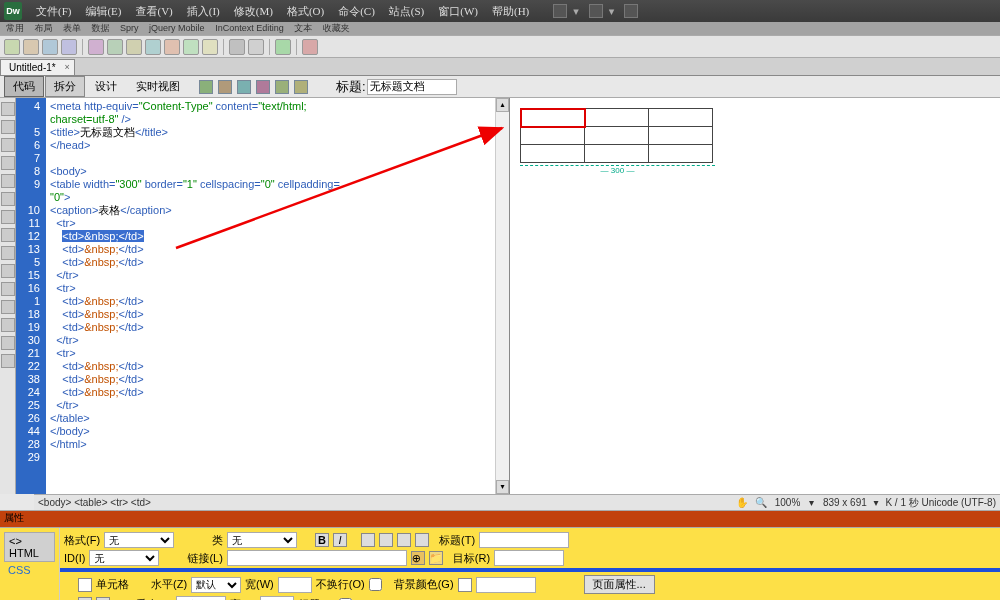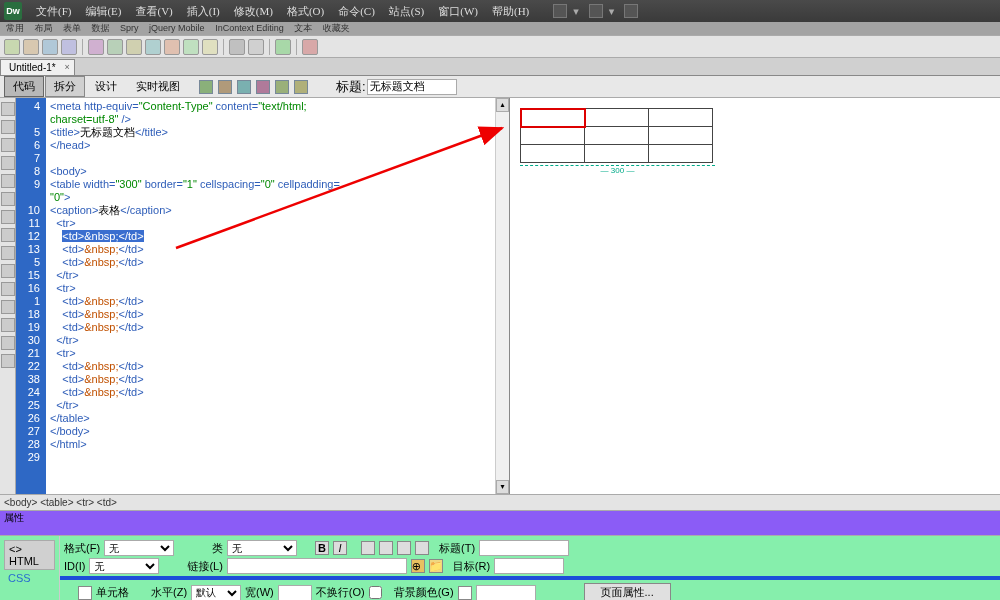--- a/index.html
+++ b/index.html
@@ -39,34 +39,34 @@
 .sel .tag, .sel .ent { color: #fff; }
 .scrollbar-v { width: 14px; background: #f0f0f0; border-left: 1px solid #ccc; position: relative; }
 .scroll-up, .scroll-down { height: 14px; background: #ddd; border: 1px solid #aaa; text-align: center; font-size: 8px; line-height: 12px; }
 .scroll-down { position: absolute; bottom: 0; width: 100%; }
 .preview { width: 490px; background: #fff; position: relative; }
 .ptable { margin: 10px 0 0 10px; }
 .ptable table { border-collapse: collapse; }
 .ptable td { border: 1px solid #444; width: 64px; height: 18px; }
 .ptable td.hcell { outline: 2px solid #d00; outline-offset: -1px; }
 .ptable .ruler { border-top: 1px dashed #0a8; font-size: 8px; color: #0a8; text-align: center; margin-top: 2px; width: 195px; }
-.statusbar { height: 16px; background: #e4e4e4; border-top: 1px solid #aaa; display: flex; align-items: center; font-size: 10px; padding: 0 4px; }
+.statusbar { height: 16px; background: #e4e4e4; border-top: 1px solid #aaa; display: flex; align-items: center; font-size: 10px; padding: 0 4px; margin-left: 34px; }
 .statusbar .path { flex: 1; color: #333; }
 .statusbar .right { color: #333; }
-.proptitle { height: 26px; background: #8b5cf6; border-top: 1px solid #aaa; border-bottom: 1px solid #aaa; font-size: 10px; padding-left: 4px; }
-.props { background: #86efac; height: 72px; display: flex; font-size: 11px; }
+.proptitle { height: 18px; background: #c2410c; border-top: 1px solid #aaa; border-bottom: 1px solid #aaa; font-size: 10px; padding-left: 4px; }
+.props { background: #fde047; height: 72px; display: flex; font-size: 11px; }
 .pleft { width: 60px; border-right: 1px solid #ccc; padding: 4px; }
 .pleft div { padding: 2px 4px; }
 .pmid { flex: 1; display: flex; flex-direction: column; padding: 4px 0; gap: 2px; }
 .prow { display: flex; align-items: center; gap: 4px; padding: 0 4px; }
 .plbl { font-size: 11px; }
 .psel { width: 70px; height: 16px; border: 1px solid #aaa; background: #fff; font-size: 10px; }
 .ptxt { width: 40px; height: 16px; border: 1px solid #aaa; background: #fff; font-size: 10px; }
 .pic { width: 14px; height: 14px; border: 1px solid #888; background: #ddd; }
-.pbtn { padding: 1px 16px; font-size: 11px; border: 1px solid #888; background: #e0e0e0; }
+.pbtn { padding: 1px 8px; font-size: 11px; border: 1px solid #888; background: #e0e0e0; }
 svg.arrow { position: absolute; top: 0; left: 0; pointer-events: none; }
 </style>
 </head>
 <body>
 
 <div class="menubar">
   <div class="logo">Dw</div>
   <span class="menu">文件(F)</span>
   <span class="menu">编辑(E)</span>
   <span class="menu">查看(V)</span>
@@ -181,21 +181,21 @@
         <div>1</div>
         <div>18</div>
         <div>19</div>
         <div>30</div>
         <div>21</div>
         <div>22</div>
         <div>38</div>
         <div>24</div>
         <div>25</div>
         <div>26</div>
-        <div>27</div>
+        <div>44</div>
         <div>28</div>
         <div>29</div>
       </div>
     <div class="code" id="code"><div><span class="tag">&lt;meta</span> <span class="attr">http-equiv=</span><span class="str">"Content-Type"</span> <span class="attr">content=</span><span class="str">"text/html;</span></div><div><span class="str">charset=utf-8"</span> <span class="tag">/&gt;</span></div><div><span class="tag">&lt;title&gt;</span>无标题文档<span class="tag">&lt;/title&gt;</span></div><div><span class="tag">&lt;/head&gt;</span></div><div></div><div><span class="tag">&lt;body&gt;</span></div><div><span class="tag">&lt;table</span> <span class="attr">width=</span><span class="str">"300"</span> <span class="attr">border=</span><span class="str">"1"</span> <span class="attr">cellspacing=</span><span class="str">"0"</span> <span class="attr">cellpadding=</span></div><div><span class="str">"0"</span><span class="tag">&gt;</span></div><div><span class="tag">&lt;caption&gt;</span>表格<span class="tag">&lt;/caption&gt;</span></div><div>  <span class="tag">&lt;tr&gt;</span></div><div>    <span class="sel"><span class="tag">&lt;td&gt;</span><span class="ent">&amp;nbsp;</span><span class="tag">&lt;/td&gt;</span></span></div><div>    <span class="tag">&lt;td&gt;</span><span class="ent">&amp;nbsp;</span><span class="tag">&lt;/td&gt;</span></div><div>    <span class="tag">&lt;td&gt;</span><span class="ent">&amp;nbsp;</span><span class="tag">&lt;/td&gt;</span></div><div>  <span class="tag">&lt;/tr&gt;</span></div><div>  <span class="tag">&lt;tr&gt;</span></div><div>    <span class="tag">&lt;td&gt;</span><span class="ent">&amp;nbsp;</span><span class="tag">&lt;/td&gt;</span></div><div>    <span class="tag">&lt;td&gt;</span><span class="ent">&amp;nbsp;</span><span class="tag">&lt;/td&gt;</span></div><div>    <span class="tag">&lt;td&gt;</span><span class="ent">&amp;nbsp;</span><span class="tag">&lt;/td&gt;</span></div><div>  <span class="tag">&lt;/tr&gt;</span></div><div>  <span class="tag">&lt;tr&gt;</span></div><div>    <span class="tag">&lt;td&gt;</span><span class="ent">&amp;nbsp;</span><span class="tag">&lt;/td&gt;</span></div><div>    <span class="tag">&lt;td&gt;</span><span class="ent">&amp;nbsp;</span><span class="tag">&lt;/td&gt;</span></div><div>    <span class="tag">&lt;td&gt;</span><span class="ent">&amp;nbsp;</span><span class="tag">&lt;/td&gt;</span></div><div>  <span class="tag">&lt;/tr&gt;</span></div><div><span class="tag">&lt;/table&gt;</span></div><div><span class="tag">&lt;/body&gt;</span></div><div><span class="tag">&lt;/html&gt;</span></div><div></div></div>
     <div class="scrollbar-v">
       <div class="scroll-up">▴</div>
       <div class="scroll-down">▾</div>
     </div>
     <svg class="arrow" width="500" height="400">
       <defs>
@@ -229,20 +229,29 @@
         </tr>
       </tbody>
         </table>
       <div class="ruler">— <span>300</span> —</div>
     </div>
   </div>
 </div>
 
 <div class="statusbar">
   <span class="path">&lt;body&gt; &lt;table&gt; &lt;tr&gt; &lt;td&gt;</span>
+  <span class="right">
+    <span>✋</span>
+    <span style="margin:0 4px">🔍</span>
+    <span>100%</span>
+    <span style="margin:0 6px">▾</span>
+    <span>839 x 691</span>
+    <span style="margin:0 4px">▾</span>
+    <span>K / 1 秒 Unicode (UTF-8)</span>
+  </span>
 </div>
 
 <div class="proptitle">属性</div>
 
 <div class="props">
   <div class="pleft">
     <div style="background:#d0d0d0;border:1px solid #aaa">&lt;&gt; HTML</div>
     <div style="color:#2a6ecf">CSS</div>
   </div>
   <div class="pmid">

